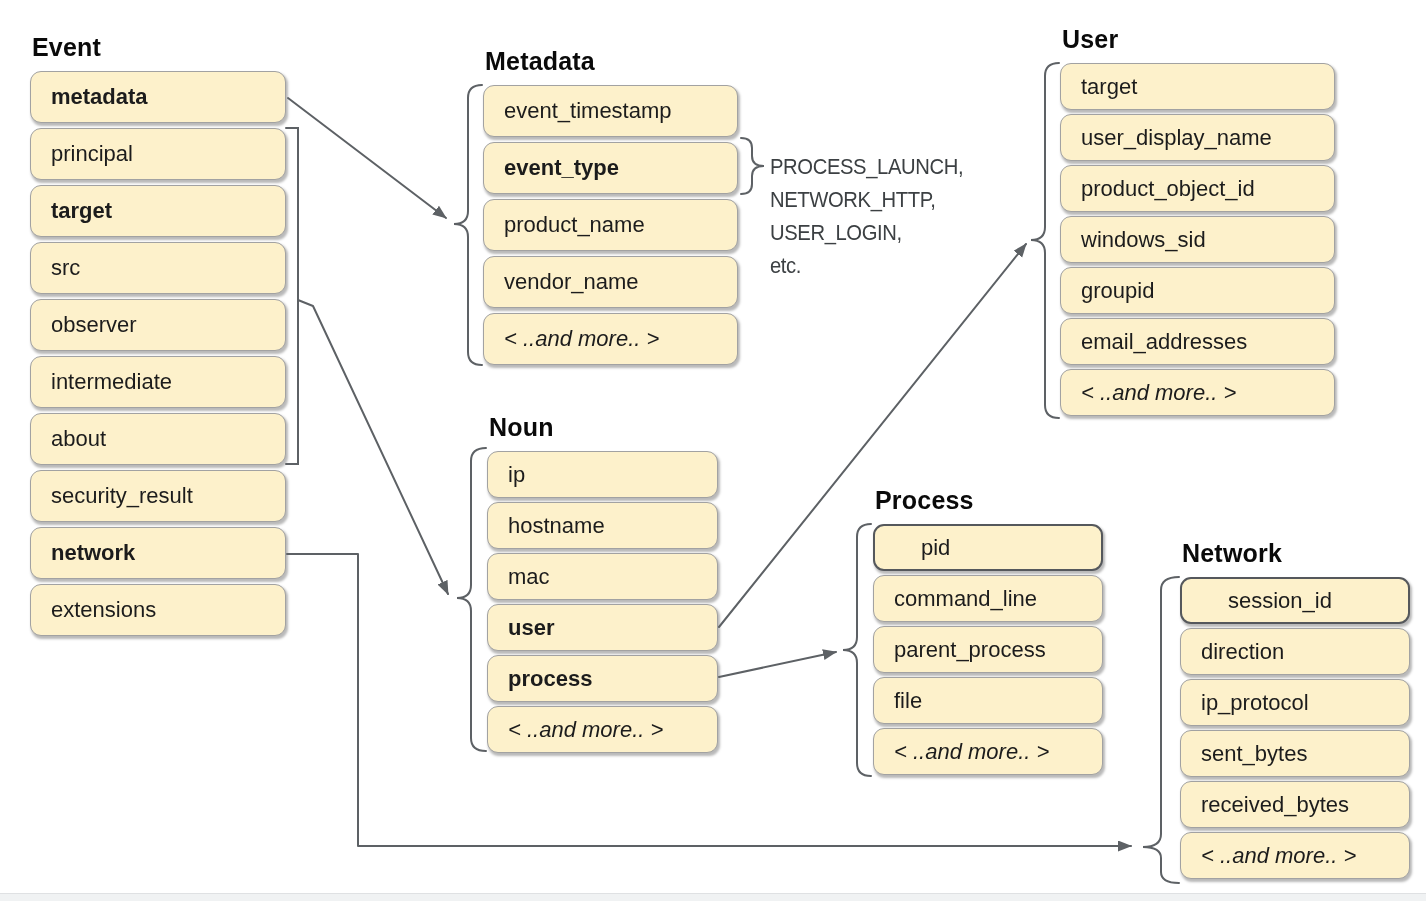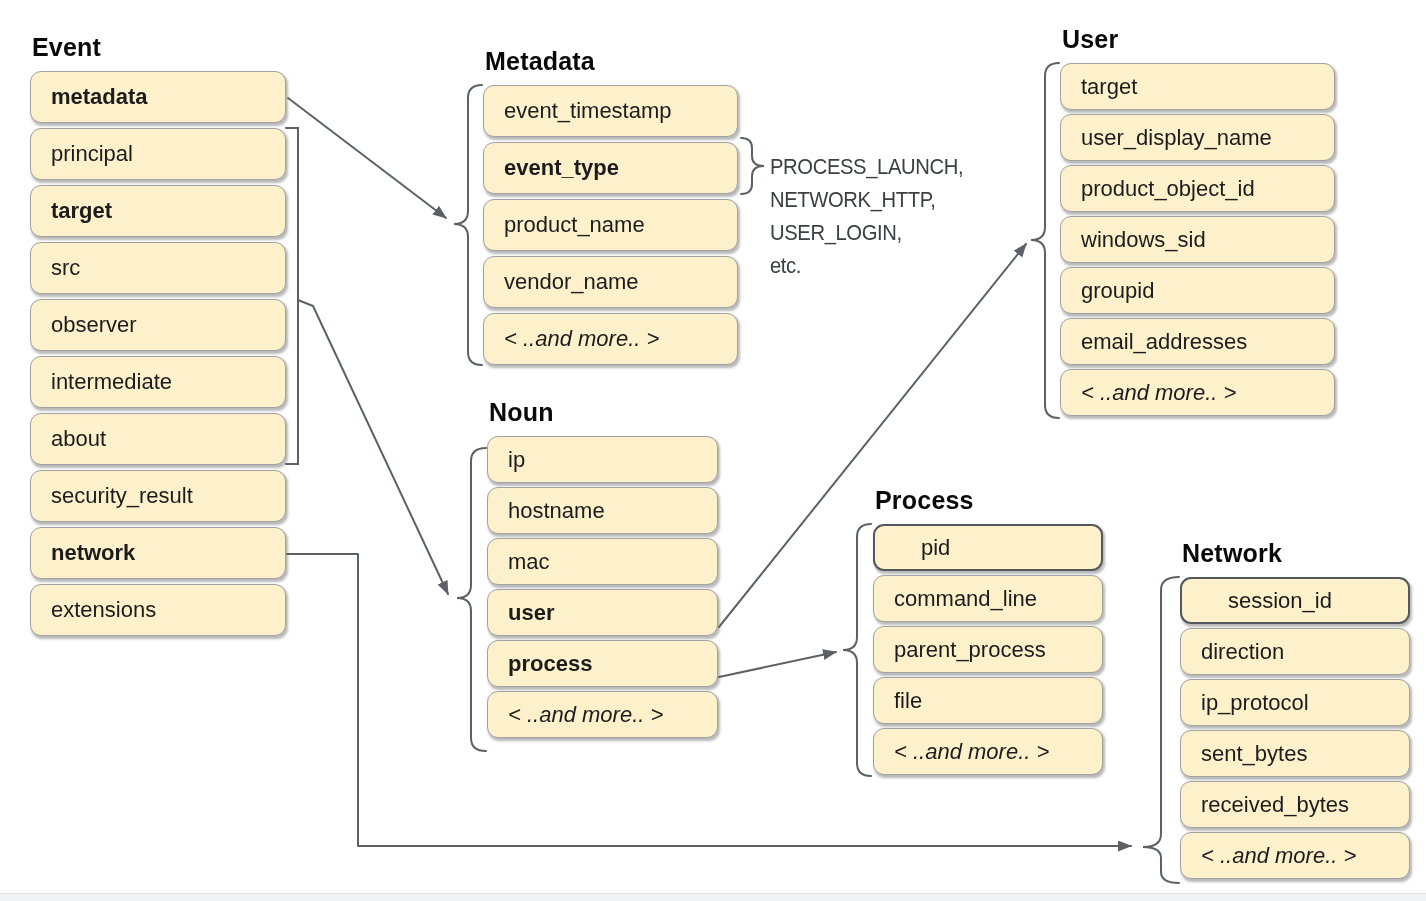--- a/index.html
+++ b/index.html
@@ -29,21 +29,21 @@
     box-shadow:1.5px 2.5px 2.5px rgba(0,0,0,.28);
   }
   .box.dark-border{border:2px solid var(--box-border-dark,#55585c);padding-left:46px;}
   .box-label{font-size:22px;color:var(--text,#1c1c1c);white-space:nowrap;}
   .box.bold .box-label{font-weight:700;}
   .box.italic .box-label{font-style:italic;text-align:right;}
 
   .g-event   {left:30px;  top:71px;  width:256px;}
   .g-metadata{left:483px; top:85px;  width:255px;}
   .g-user    {left:1060px;top:63px;  width:275px;}
-  .g-noun    {left:487px; top:436px; width:231px;}
+  .g-noun    {left:487px; top:451px; width:231px;}
   .g-process {left:873px; top:524px; width:230px;}
   .g-network {left:1180px;top:577px; width:230px;}
 
   .g-event .box, .g-metadata .box{height:52px;margin-bottom:5px;}
   .g-user .box, .g-noun .box, .g-process .box, .g-network .box{height:47px;margin-bottom:4px;}
 
   .annotation{
     position:absolute;left:770px;top:151px;z-index:2;
     font-size:21.5px;line-height:33px;color:var(--annotation,#3c4043);
     letter-spacing:-.4px;white-space:nowrap;

